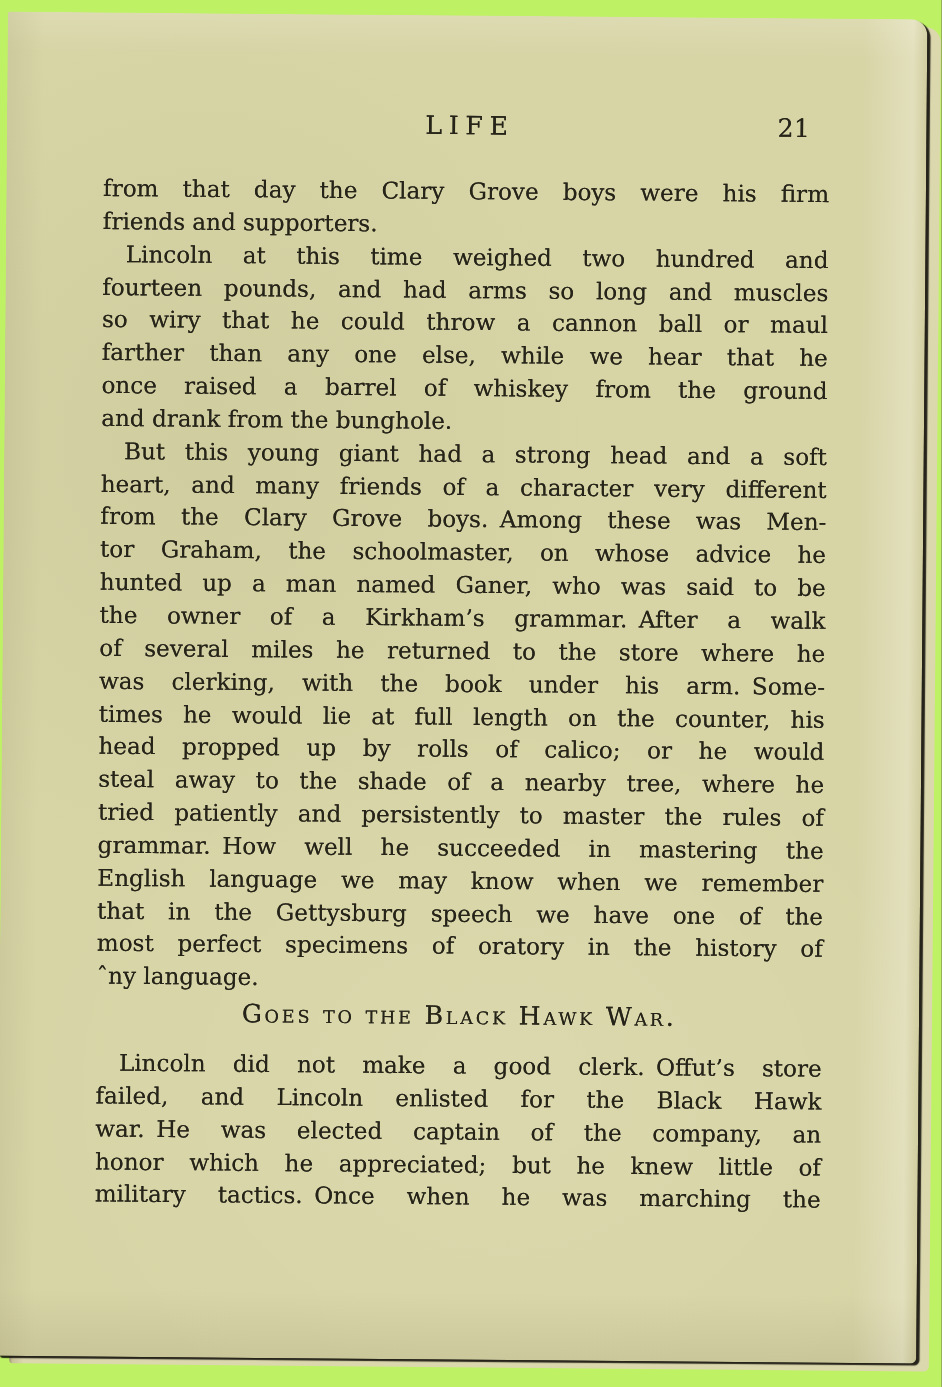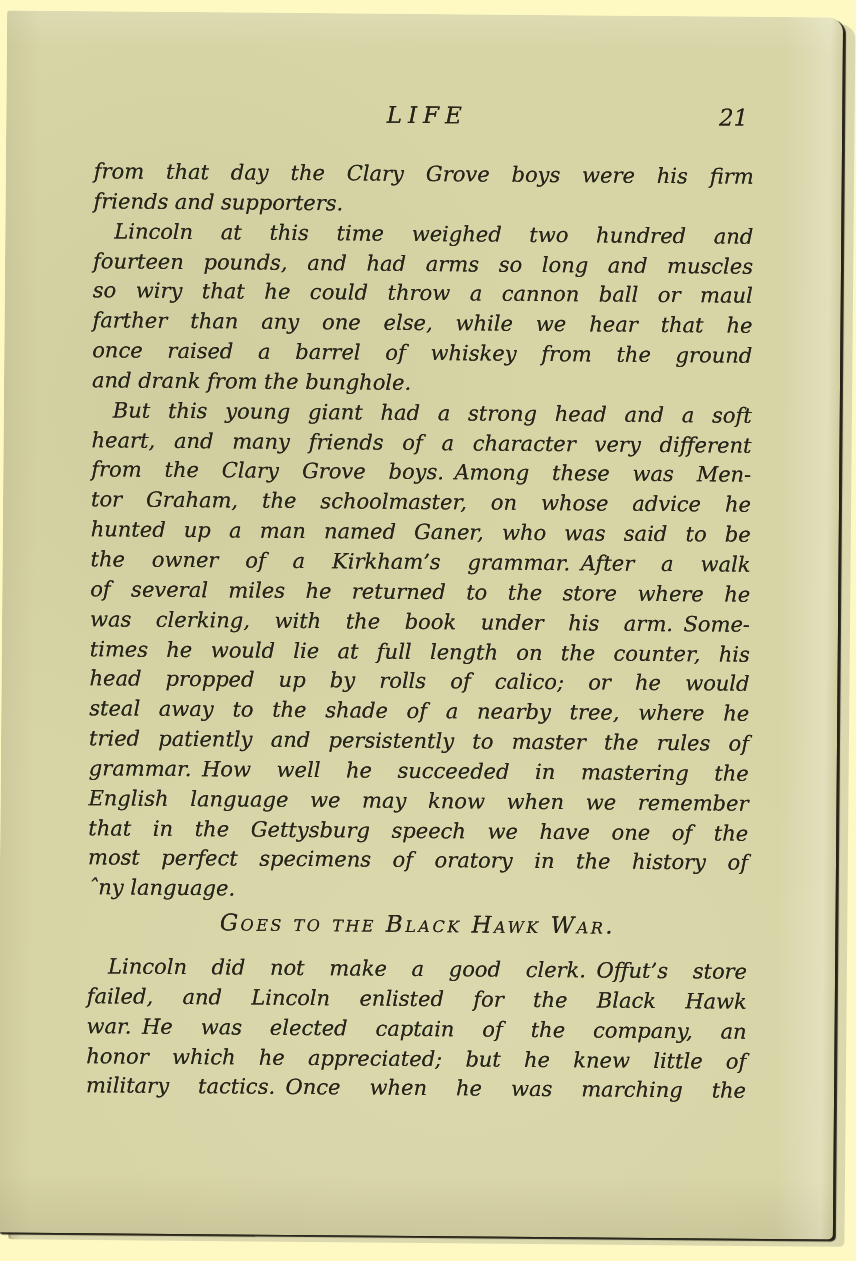--- a/index.html
+++ b/index.html
@@ -5,23 +5,22 @@
   html, body { margin: 0; padding: 0; }
   body {
     width: 856px; height: 1261px;
     background: #060605;
     overflow: hidden;
     font-family: "DejaVu Serif", serif;
   }
   .scan {
     position: relative;
     width: 856px; height: 1261px;
-    background: #fef9c3;
+    background: #bef264;
     overflow: hidden;
-    font-style: italic;
   }
   .underpage {
     position: absolute;
     left: 2px; top: 14px;
     width: 836px; height: 1222px;
     transform: rotate(0.52deg) translate(12px, 7px);
     transform-origin: 50% 50%;
     background: linear-gradient(90deg, #9e9872 0px, #c9c398 3px, #dcd8ae 13px, #dcd8ae 100%);
     border-radius: 3px 14px 5px 3px;
   }
@@ -50,21 +49,21 @@
   .running-title {
     position: absolute;
     left: 0; right: 0;
     text-align: center;
     letter-spacing: 6px;
     margin-right: -6px;
     text-shadow: 0 0 0.6px rgba(38,36,25,0.85);
   }
   .page-number {
     position: absolute;
-    right: 6px; top: 0;
+    right: 18px; top: 0;
     text-shadow: 0 0 0.6px rgba(38,36,25,0.85);
   }
   .page-body {
     position: absolute;
     left: 88px; top: 146px; width: 660px;
     font-size: 21px;
   }
   .para { margin: 0; }
   .line {
     line-height: 29.85px;

